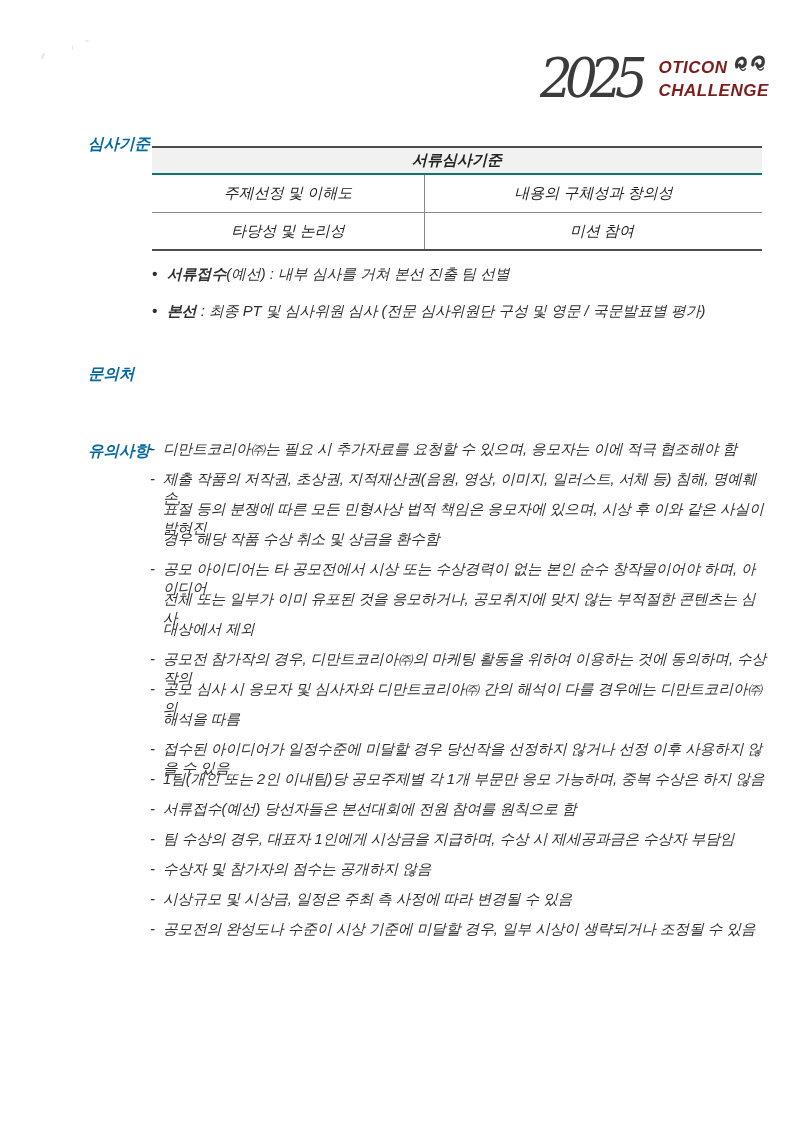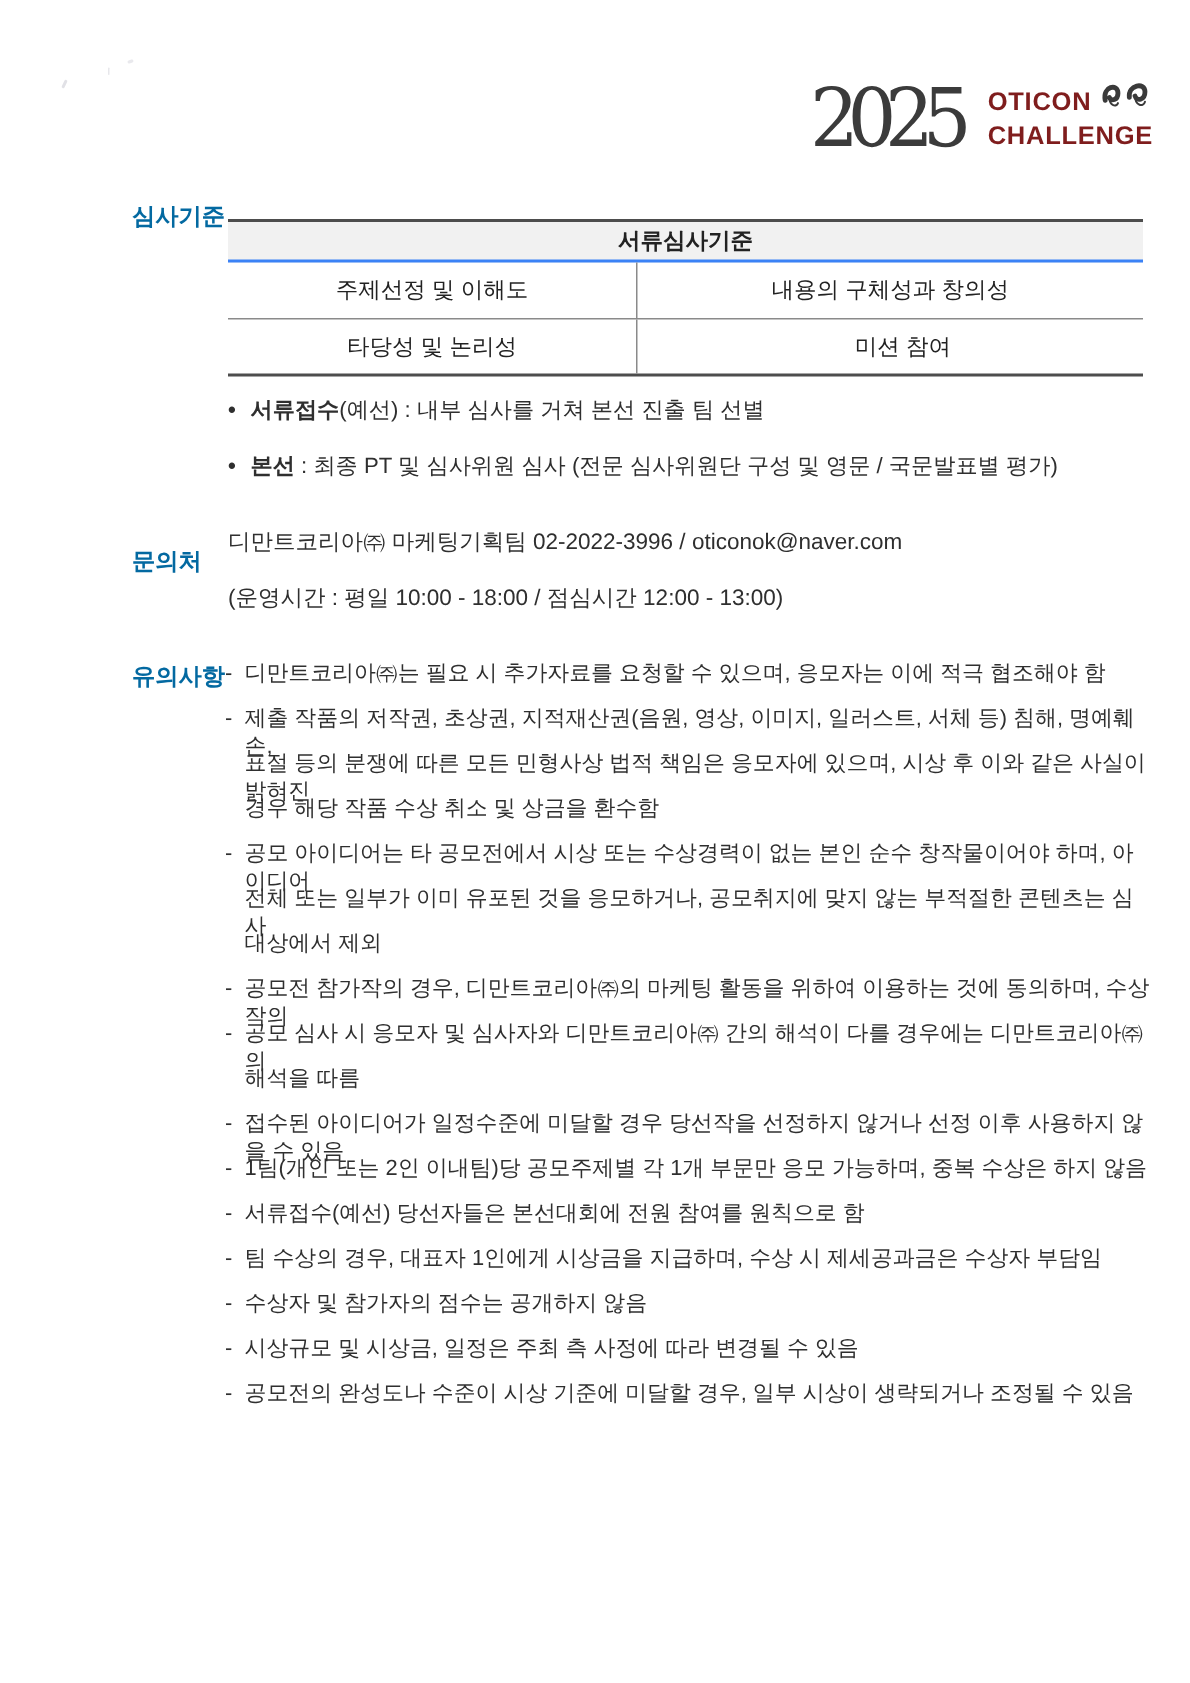--- a/index.html
+++ b/index.html
@@ -1,18 +1,18 @@
 <!DOCTYPE html>
 <html><head>
 <meta charset="utf-8">
 <style>
   * { margin:0; padding:0; box-sizing:border-box; }
   html,body { background:#ffffff; }
   body { font-family:"Liberation Sans","DejaVu Sans",sans-serif; color:#2f2f2f; }
-  .page { position:relative; width:793px; height:1122px; background:#ffffff; overflow:hidden; }
+  .page { position:relative; width:793px; height:1122px; background:#ffffff; overflow:hidden;font-style:italic; }
 
   
   .speck { position:absolute; background:#c9c9d2; border-radius:1px; }
   .speck.s1 { left:42px; top:53px; width:2px; height:6px; transform:rotate(25deg); opacity:.55; }
   .speck.s2 { left:72px; top:45px; width:1px; height:5px; opacity:.45; }
   .speck.s3 { left:85px; top:40px; width:4px; height:2px; transform:rotate(-20deg); opacity:.4; }
 
   
   .logo { position:absolute; top:56px; left:540px; display:flex; align-items:center; gap:7px; }
   .logo-year { font-family:"DejaVu Serif","Liberation Serif",serif; font-size:54px; line-height:46px;
@@ -20,21 +20,21 @@
   .logo-text { display:flex; flex-direction:column; font-weight:bold; font-size:17px;
                letter-spacing:.5px; color:#7f1d1d; line-height:20px; }
   .logo-row1 { display:flex; align-items:flex-start; gap:5px; }
   .ha-icon { margin-top:-6px; }
 
   
   .sec-label { position:absolute; left:88px; color:#0369a1; font-weight:bold; font-size:15.5px; }
 
   
   .jtable { position:absolute; left:152px; top:146px; width:610px; border-top:2px solid #4d4d4d; }
-  .jtable-header { height:27px; background:#f1f1f1; border-bottom:2px solid #3b82f6;
+  .jtable-header { height:27px; background:#f1f1f1; border-bottom:2px solid #0f766e;
                    display:flex; align-items:center; justify-content:center;
                    font-weight:bold; font-size:15px; color:#222; }
   .jtable-row { display:flex; height:38px; }
   .jtable-row.r1 { border-bottom:1.5px solid #8a8a8a; }
   .jtable-row.r2 { border-bottom:2px solid #4d4d4d;gap:17px; }
   .jtable-cell { display:flex; align-items:center; justify-content:center; font-size:15px; color:#222; }
   .jtable-cell.c1 { width:273px; border-right:1.5px solid #8a8a8a; }
   .jtable-cell.c2 { flex:1; }
 
   
@@ -103,24 +103,20 @@
       <span class="bullet-rest">(예선) : 내부 심사를 거쳐 본선 진출 팀 선별</span>
     </div>
     <div class="bullet-row">
       <span class="bullet-dot">•</span>
       <span class="bullet-bold">본선</span>
       <span class="bullet-rest"> : 최종 PT 및 심사위원 심사 (전문 심사위원단 구성 및 영문 / 국문발표별 평가)</span>
     </div>
   </div>
 
   <div class="sec-label" style="top:364px;">문의처</div>
-  <div class="contact">
-    <div class="contact-line">디만트코리아㈜ 마케팅기획팀 02-2022-3996 / oticonok@naver.com</div>
-    <div class="contact-line">(운영시간 : 평일 10:00 - 18:00 / 점심시간 12:00 - 13:00)</div>
-  </div>
 
   <div class="sec-label" style="top:441px;">유의사항</div>
   <div class="notes" id="notes-list">
       <div class="note-line">
         <span class="note-dash">-</span>
         <span>디만트코리아㈜는 필요 시 추가자료를 요청할 수 있으며, 응모자는 이에 적극 협조해야 함</span>
       </div>
       <div class="note-line">
         <span class="note-dash">-</span>
         <span>제출 작품의 저작권, 초상권, 지적재산권(음원, 영상, 이미지, 일러스트, 서체 등) 침해, 명예훼손,</span>

